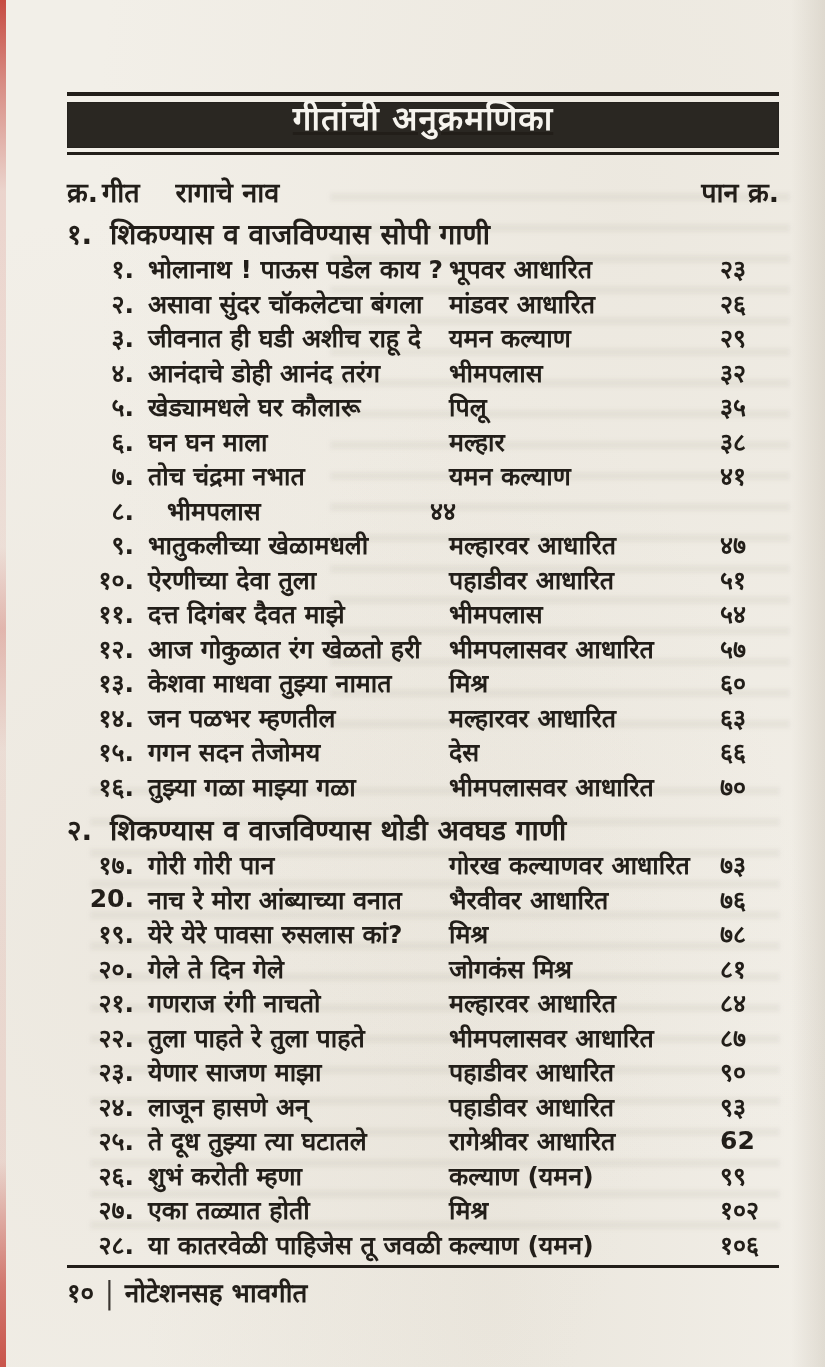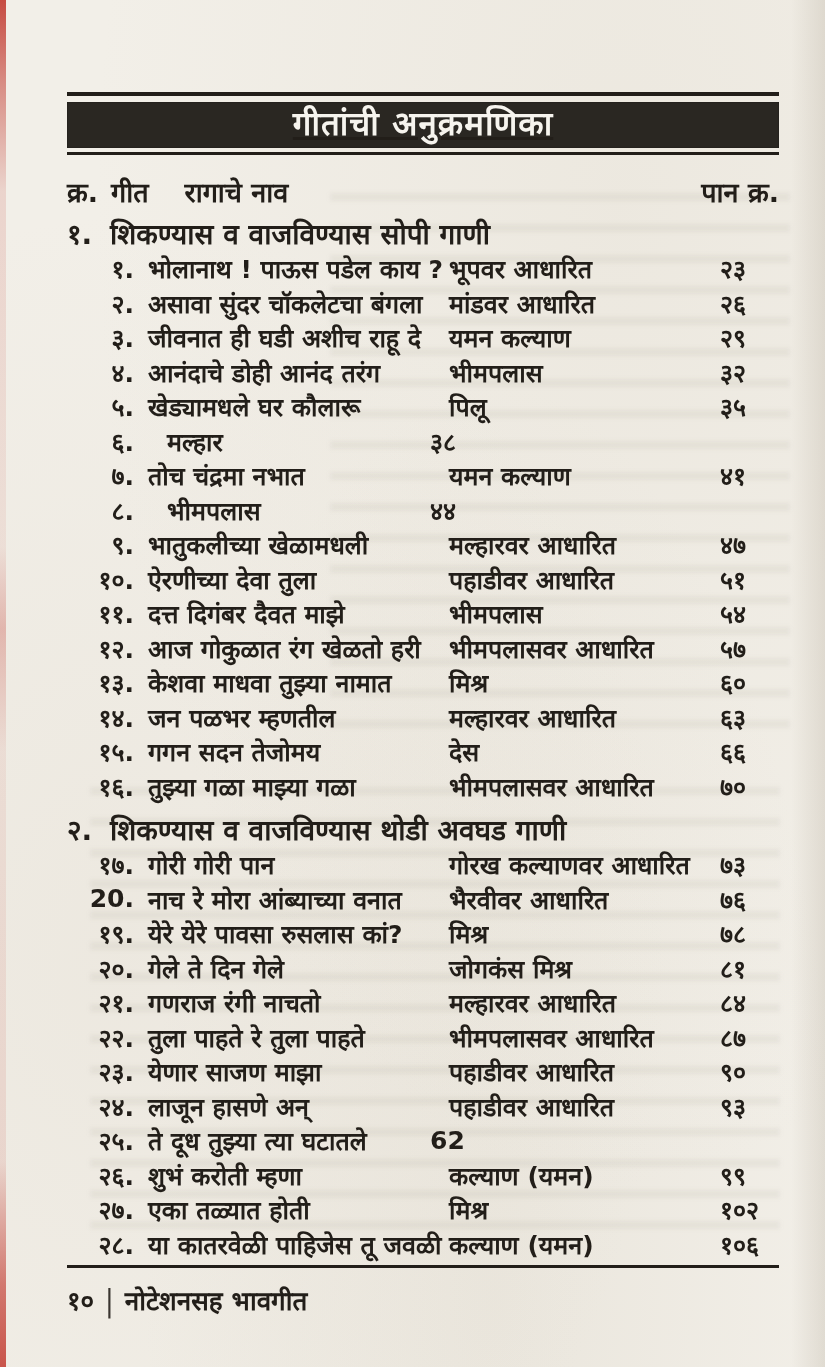--- a/index.html
+++ b/index.html
@@ -43,35 +43,35 @@
 
   .content{position:absolute;left:67px;top:0;width:712px;}
 
   .rule{background:#221e19;}
   .rule-top{margin-top:92px;height:4px;}
   .rule-mid{margin-top:4px;height:3px;}
   .rule-footer{margin-top:4px;height:3px;}
 
   .title-bar{
     margin-top:6px;height:46px;background:#2a2722;
-    display:flex;align-items:center;justify-content:center;
+    display:flex;justify-content:center;
     box-shadow:0 0 2px rgba(0,0,0,0.4) inset;
     text-decoration:underline;
   }
   .title-bar .title-text{
     color:#f6f4ee;font-size:33px;font-weight:bold;letter-spacing:1px;
     line-height:1;padding-bottom:4px;
   }
 
   .cols{
     margin-top:18px;height:34px;
     display:flex;align-items:baseline;
     font-weight:bold;font-size:27px;
   }
-  .cols .h-no{margin-right:13px;}
+  .cols .h-no{margin-right:4px;}
   .cols .h-song{margin-right:36px;}
   .cols .h-spacer{flex:1;}
 
   .sec-head{
     margin-top:8px;height:36px;
     display:flex;align-items:center;
     font-weight:bold;font-size:28px;
   }
   .sec-num{width:43px;}
 
@@ -80,21 +80,21 @@
     grid-template-columns:81px 282px 290px 1fr;
     height:34.5px;align-items:center;
     font-size:25px;font-weight:600;
   }
   .c-num{text-align:right;padding-right:14px;}
   .c-song{white-space:nowrap;}
   .c-raga{white-space:nowrap;margin-left:19px;}
   .c-page{white-space:nowrap;}
 
   .footer{
-    margin-top:14px;
+    margin-top:6px;
     display:flex;align-items:baseline;gap:11px;
     font-size:26px;font-weight:600;
   }
   .footer .sep{font-weight:normal;color:#3a3530;transform:scaleY(1.15);}
 </style>
 </head>
 <body>
 
 <div class="page">
   <div class="left-edge"></div>
@@ -155,20 +155,21 @@
 
   <div class="row">
     <span class="c-num">५.</span>
     <span class="c-song">खेड्यामधले घर कौलारू</span>
     <span class="c-raga">पिलू</span>
     <span class="c-page">३५</span>
   </div>
 
   <div class="row">
     <span class="c-num">६.</span>
+    <span class="c-song">घन घन माला</span>
     <span class="c-raga">मल्हार</span>
     <span class="c-page">३८</span>
   </div>
 
   <div class="row">
     <span class="c-num">७.</span>
     <span class="c-song">तोच चंद्रमा नभात</span>
     <span class="c-raga">यमन कल्याण</span>
     <span class="c-page">४१</span>
   </div>
@@ -295,20 +296,21 @@
   <div class="row">
     <span class="c-num">२४.</span>
     <span class="c-song">लाजून हासणे अन्</span>
     <span class="c-raga">पहाडीवर आधारित</span>
     <span class="c-page">९३</span>
   </div>
 
   <div class="row">
     <span class="c-num">२५.</span>
     <span class="c-song">ते दूध तुझ्या त्या घटातले</span>
+    <span class="c-raga">रागेश्रीवर आधारित</span>
     <span class="c-page">62</span>
   </div>
 
   <div class="row">
     <span class="c-num">२६.</span>
     <span class="c-song">शुभं करोती म्हणा</span>
     <span class="c-raga">कल्याण (यमन)</span>
     <span class="c-page">९९</span>
   </div>
 

